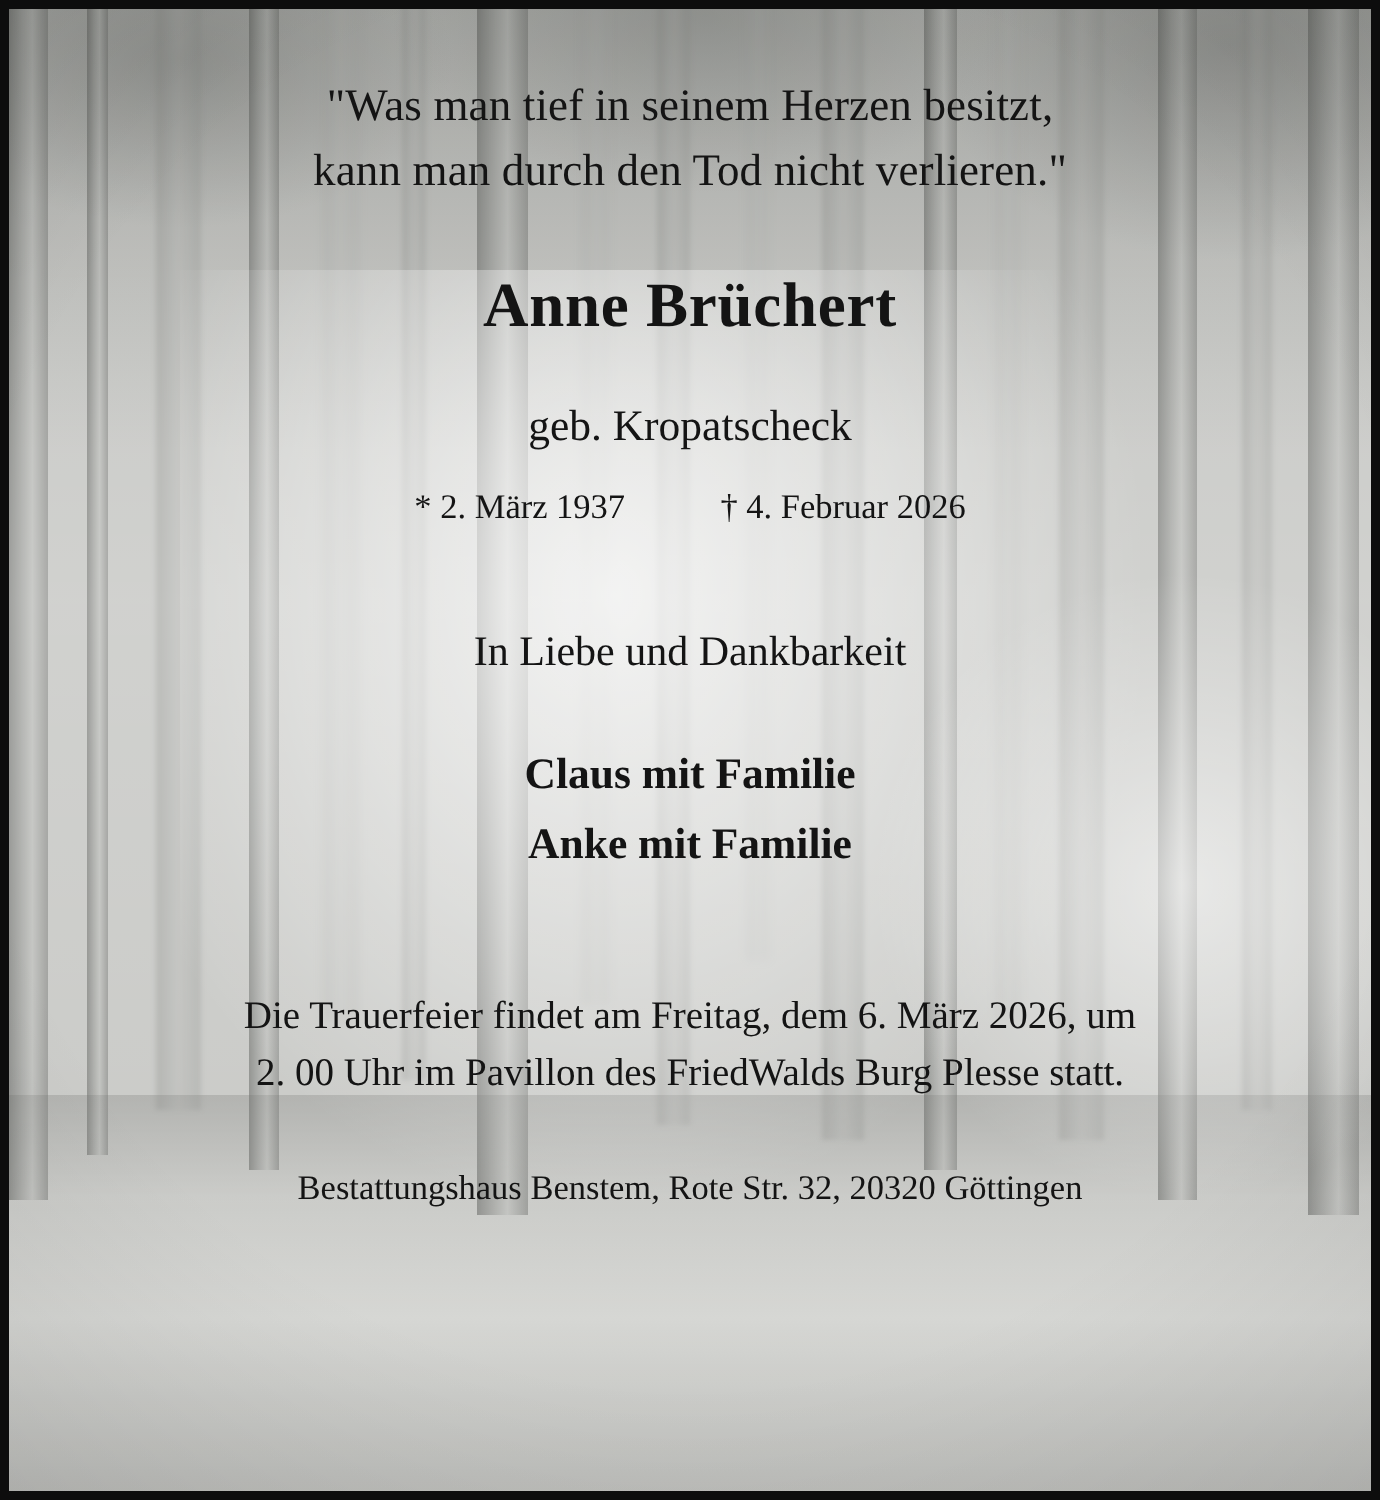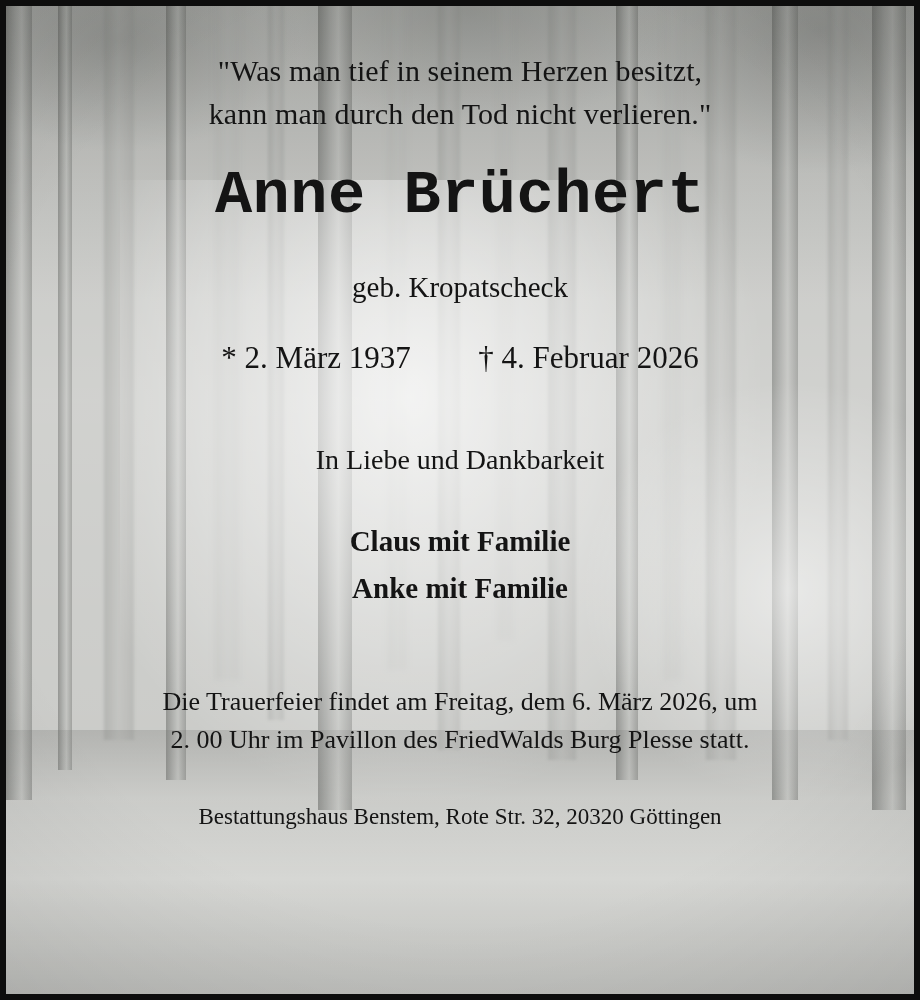--- a/index.html
+++ b/index.html
@@ -113,33 +113,32 @@
     font-size: 30px;
     line-height: 1.42;
     letter-spacing: 0.1px;
   }
   .quote-line { display: block; }
   .author {
     margin-top: 16px;
     font-size: 22px;
   }
   .name {
-    margin-top: 25px;
-    font-size: 62px;
+    margin-top: 45px;
+    font-size: 42px;
     font-weight: bold;
     letter-spacing: 0.5px;
-    font-family: Liberation Mono, monospace;
   }
   .maiden {
     margin-top: 40px;
     font-size: 29px;
   }
   .dates {
-    margin-top: 36px;
-    font-size: 31px;
+    margin-top: 24px;
+    font-size: 23px;
   }
   .dates .sep { display: inline-block; width: 52px; }
   .dedication {
     margin-top: 68px;
     font-size: 28px;
   }
   .survivors {
     margin-top: 42px;
     font-size: 29px;
     font-weight: bold;

